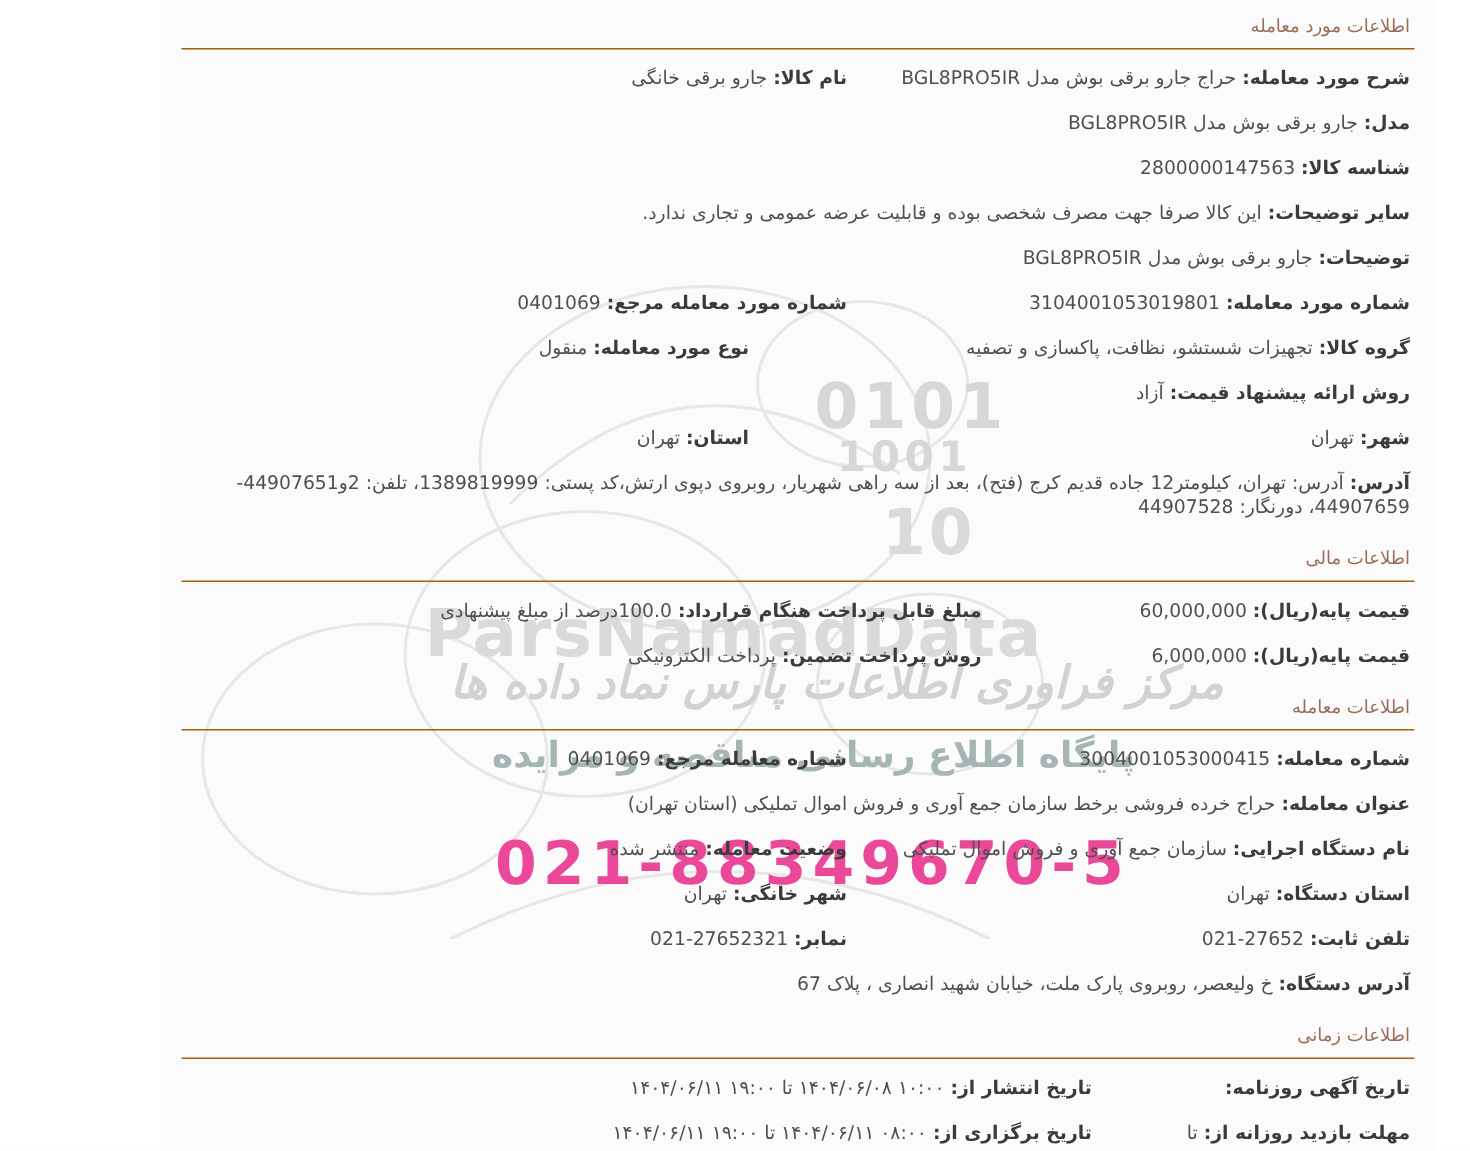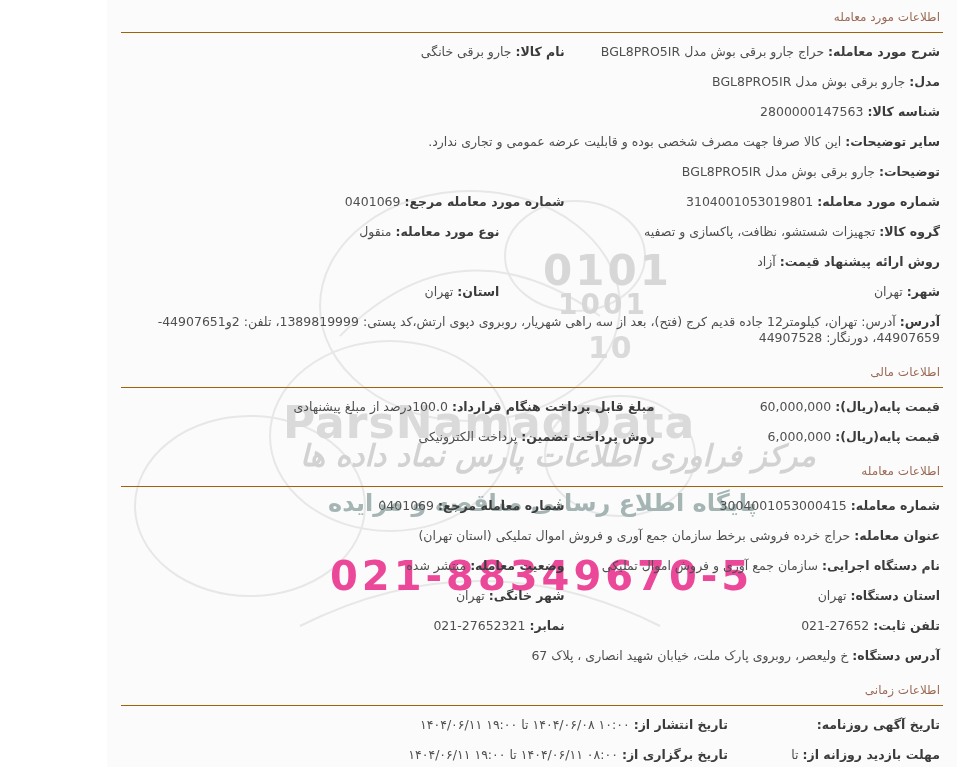--- a/index.html
+++ b/index.html
@@ -20,21 +20,21 @@
   .val{color:#4f4f4f;}
   
   .wm{position:absolute;left:0;top:6px;width:898px;height:767px;z-index:1;pointer-events:none;direction:ltr;}
   .wm *{position:absolute;white-space:nowrap;}
   .wm-latin{left:283px;top:391px;font-size:44px;font-weight:bold;color:#dadada;letter-spacing:1px;}
   .wm-script{left:300px;top:432px;font-size:30px;font-weight:bold;font-style:italic;color:#d2d2d2;direction:rtl;}
   .wm-slogan{left:328px;top:483px;font-size:24px;font-weight:bold;color:#a4b5b4;direction:rtl;}
   .wm-phone{left:330px;top:515px;font-size:40px;font-weight:bold;color:#ec4899;direction:ltr;letter-spacing:4px;margin-top:32px;}
   .wm-d1{left:543px;top:240px;font-size:42px;font-weight:bold;color:#d7d7d7;letter-spacing:3px;}
   .wm-d2{left:558px;top:282px;font-size:28px;font-weight:bold;color:#d7d7d7;letter-spacing:3px;}
-  .wm-d3{left:588px;top:324px;font-size:30px;font-weight:bold;color:#dadada;letter-spacing:2px;}
+  .wm-d3{left:588px;top:324px;font-size:42px;font-weight:bold;color:#dadada;letter-spacing:2px;}
   .wm-svg{left:0;top:0;}
 </style>
 </head>
 <body>
 
 <div class="wm">
   <svg class="wm-svg" width="980" height="767" viewBox="0 0 980 767">
     <g fill="none" stroke="#e7e7e7" stroke-width="2">
       <ellipse cx="470" cy="300" rx="150" ry="115"></ellipse>
       <ellipse cx="575" cy="250" rx="70" ry="55"></ellipse>

